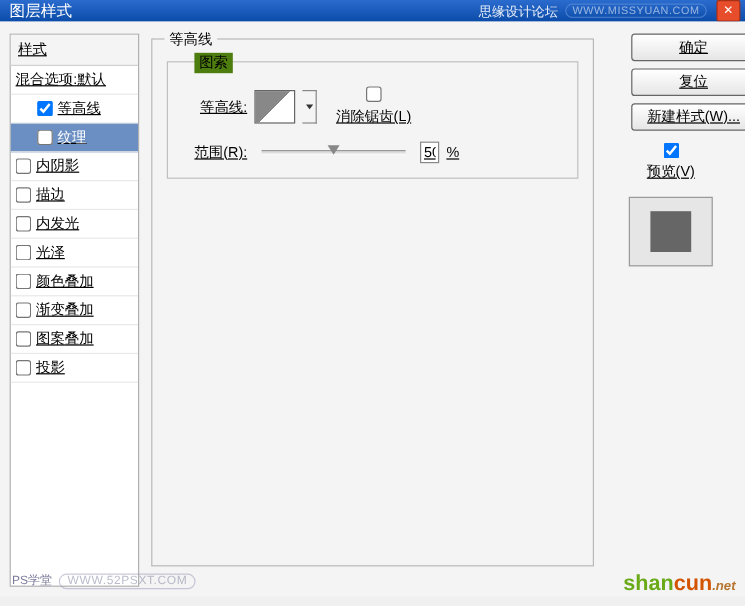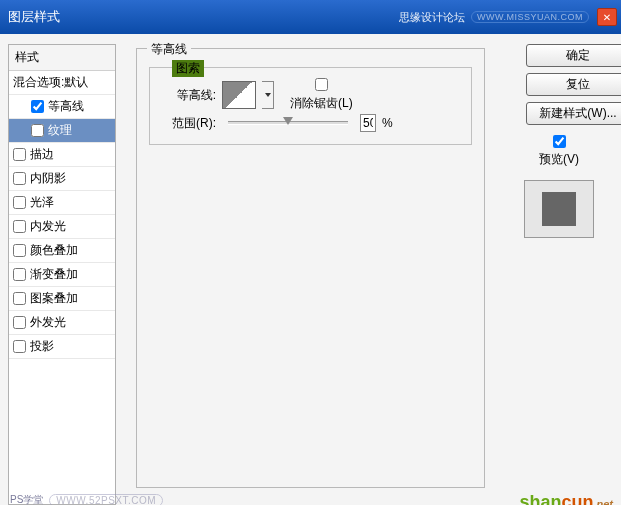--- a/index.html
+++ b/index.html
@@ -1,39 +1,39 @@
 <!DOCTYPE html>
 <html><head>
   <meta charset="utf-8">
   <style>
     * { box-sizing: border-box; margin: 0; padding: 0; }
     body { font-family: "Microsoft YaHei", SimSun, sans-serif; font-size: 12px; background: #f0f0f0; width: 621px; height: 505px; overflow: hidden; }
     
-    .titlebar { background: linear-gradient(to bottom, #2a6bce, #0b4ba8); height: 34px; color: white; display: flex; align-items: center; padding: 0 4px 0 8px; }
+    .titlebar { background: linear-gradient(to bottom, #2a6bce, #0b4ba8); height: 18px; color: white; display: flex; align-items: center; padding: 0 4px 0 8px; }
     .titlebar-text { flex: 1; font-size: 13px; }
     .titlebar-right { font-size: 11px; opacity: 0.9; margin-right: 8px; display: flex; align-items: center; gap: 6px; margin-left: 19px; }
     .close-btn { width: 20px; height: 18px; background: #e74c2b; border: 1px solid #a83015; border-radius: 2px; display: flex; align-items: center; justify-content: center; color: white; font-size: 10px; cursor: pointer; }
     .missurl { border: 1px solid #6a9ae0; border-radius: 6px; padding: 0 5px; font-size: 9px; letter-spacing: 0.5px; opacity: 0.6; }
     
-    .content { display: flex; height: calc(100% - 26px); background: #f4f4f4; padding: 10px 8px 8px 8px; gap: 20px; position: relative; }
+    .content { display: flex; height: calc(100% - 26px); background: #f4f4f4; padding: 10px 8px 8px 8px; gap: 10px; position: relative; text-decoration: underline; }
     
     .style-list { width: 108px; border: 1px solid #b0b0b0; background: #fff; }
     .style-header { background: #f4f4f4; padding: 4px 6px; border-bottom: 1px solid #d0d0d0; }
     .style-row { display: flex; align-items: center; padding: 3px 4px; border-bottom: 1px solid #e8e8e8; cursor: pointer; }
     .style-row.selected { background: #6b8fc2; color: white; }
     .style-row input[type="checkbox"] { margin-right: 4px; }
     .style-sub { padding-left: 22px; }
     
     .settings-panel { flex: 1; position: relative; }
     .fieldset { border: 1px solid #b8b8b8; padding: 12px 12px 12px 12px; position: relative; margin-top: 4px; height: 440px; }
     .fieldset-legend { position: absolute; top: -8px; left: 10px; background: #f4f4f4; padding: 0 4px; font-size: 12px; }
     .inner-fieldset { border: 1px solid #c0c0c0; padding: 8px 10px 12px 10px; position: relative; margin-top: 6px; }
     .inner-legend { position: absolute; top: -8px; left: 22px; background: #4d7c0f; padding: 0 4px; font-size: 12px; }
     
-    .row { display: flex; align-items: center; margin-top: 2px; gap: 6px; }
+    .row { display: flex; align-items: center; margin-top: 12px; gap: 6px; }
     .label { min-width: 56px; text-align: right; }
     
     .contour-swatch { width: 34px; height: 28px; border: 1px solid #666; background: linear-gradient(135deg, #888 0%, #888 50%, #fff 50%, #fff 100%); cursor: pointer; }
     .drop-arrow { width: 12px; height: 28px; border: 1px solid #888; border-left: none; display: flex; align-items: center; justify-content: center; cursor: pointer; }
     .drop-arrow::after { content: ""; border-left: 3px solid transparent; border-right: 3px solid transparent; border-top: 4px solid #333; }
     
     .slider-track { width: 120px; height: 4px; border-top: 1px solid #999; border-bottom: 1px solid #fff; background: #ddd; position: relative; margin: 0 6px; }
     .slider-thumb { position: absolute; top: -5px; left: 50%; width: 0; height: 0; border-left: 5px solid transparent; border-right: 5px solid transparent; border-top: 8px solid #888; transform: translateX(-50%); cursor: pointer; }
     .num-input { width: 16px; border: 1px solid #888; padding: 1px 2px; font-size: 12px; }
     
@@ -72,49 +72,45 @@
         <div class="style-row style-sub">
           <input type="checkbox" checked="" style="">
           <span>等高线</span>
         </div>
         <div class="style-row selected style-sub">
           <input type="checkbox" style="">
           <span>纹理</span>
         </div>
         <div class="style-row">
           <input type="checkbox" style="">
+          <span>内阴影</span>
+        </div>
+        <div class="style-row">
+          <input type="checkbox" style="">
           <span>描边</span>
         </div>
         <div class="style-row">
           <input type="checkbox" style="">
-          <span>内阴影</span>
+          <span>内发光</span>
         </div>
         <div class="style-row">
           <input type="checkbox" style="">
           <span>光泽</span>
-        </div>
-        <div class="style-row">
-          <input type="checkbox" style="">
-          <span>内发光</span>
         </div>
         <div class="style-row">
           <input type="checkbox" style="">
           <span>颜色叠加</span>
         </div>
         <div class="style-row">
           <input type="checkbox" style="">
           <span>渐变叠加</span>
         </div>
         <div class="style-row">
           <input type="checkbox" style="">
           <span>图案叠加</span>
-        </div>
-        <div class="style-row">
-          <input type="checkbox" style="">
-          <span>外发光</span>
         </div>
         <div class="style-row">
           <input type="checkbox" style="">
           <span>投影</span>
         </div>
       </div>
   </div>
 
   <div class="settings-panel">
     <div class="fieldset">

